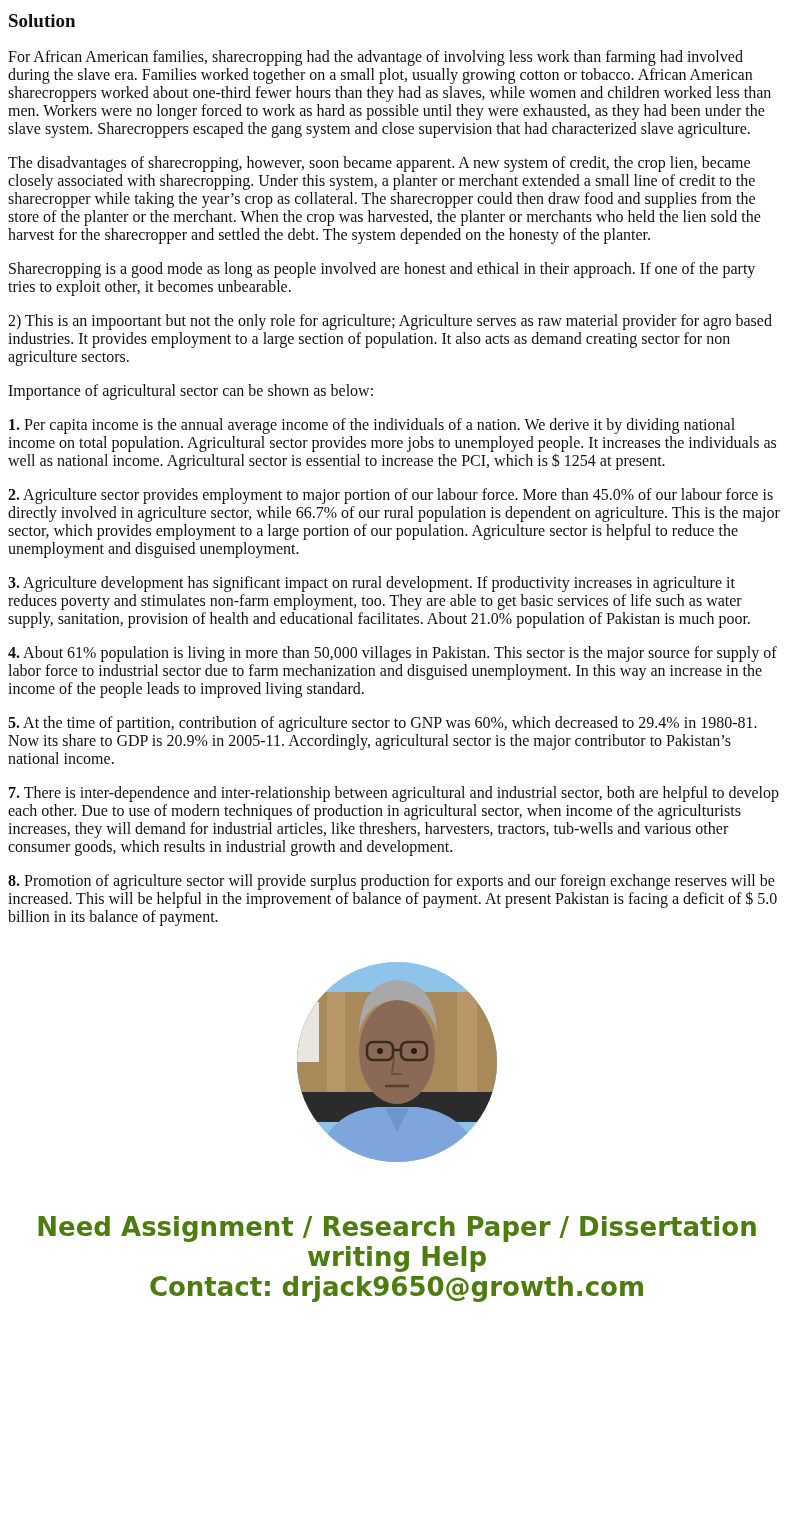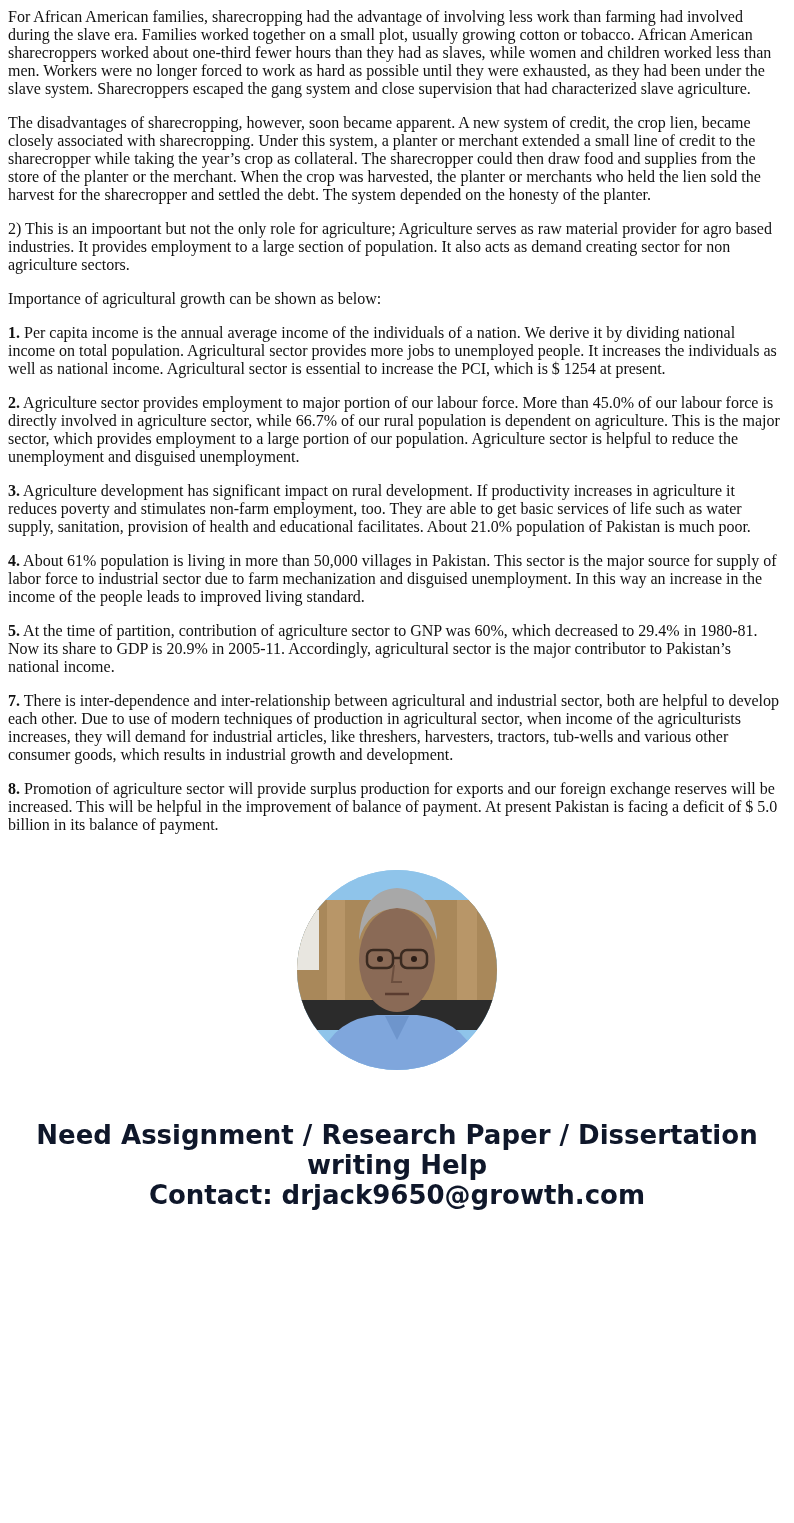--- a/index.html
+++ b/index.html
@@ -29,36 +29,38 @@
     width: 200px; height: 200px; border-radius: 50%;
     overflow: hidden; position: relative;
     background: #8fc3e8;
   }
   .cta {
     text-align: center;
     font-family: "DejaVu Sans", sans-serif;
     font-weight: bold;
     font-size: 26px;
     line-height: 30px;
-    color: #0f172a;
+    color: #4d7c0f;
     margin-top: 50px;
     padding: 0 20px;
   }
 </style>
 </head>
 <body>
 
 <div class="content">
 
+  <h3>Solution</h3>
 
   <p>For African American families, sharecropping had the advantage of involving less work than farming had involved during the slave era. Families worked together on a small plot, usually growing cotton or tobacco. African American sharecroppers worked about one-third fewer hours than they had as slaves, while women and children worked less than men. Workers were no longer forced to work as hard as possible until they were exhausted, as they had been under the slave system. Sharecroppers escaped the gang system and close supervision that had characterized slave agriculture.</p>
   <p>The disadvantages of sharecropping, however, soon became apparent. A new system of credit, the crop lien, became closely associated with sharecropping. Under this system, a planter or merchant extended a small line of credit to the sharecropper while taking the year’s crop as collateral. The sharecropper could then draw food and supplies from the store of the planter or the merchant. When the crop was harvested, the planter or merchants who held the lien sold the harvest for the sharecropper and settled the debt. The system depended on the honesty of the planter.</p>
+  <p>Sharecropping is a good mode as long as people involved are honest and ethical in their approach. If one of the party tries to exploit other, it becomes unbearable.</p>
 
   <p>2) This is an impoortant but not the only role for agriculture; Agriculture serves as raw material provider for agro based industries. It provides employment to a large section of population. It also acts as demand creating sector for non agriculture sectors.</p>
-  <p>Importance of agricultural growth can be shown as below:</p>
+  <p>Importance of agricultural sector can be shown as below:</p>
 
   <p><b class="num">1.</b><span> Per capita income is the annual average income of the individuals of a nation. We derive it by dividing national income on total population. Agricultural sector provides more jobs to unemployed people. It increases the individuals as well as national income. Agricultural sector is essential to increase the PCI, which is $ 1254 at present.</span></p>
   <p><b class="num">2.</b><span> Agriculture sector provides employment to major portion of our labour force. More than 45.0% of our labour force is directly involved in agriculture sector, while 66.7% of our rural population is dependent on agriculture. This is the major sector, which provides employment to a large portion of our population. Agriculture sector is helpful to reduce the unemployment and disguised unemployment.</span></p>
   <p><b class="num">3.</b><span> Agriculture development has significant impact on rural development. If productivity increases in agriculture it reduces poverty and stimulates non-farm employment, too. They are able to get basic services of life such as water supply, sanitation, provision of health and educational facilitates. About 21.0% population of Pakistan is much poor.</span></p>
   <p><b class="num">4.</b><span> About 61% population is living in more than 50,000 villages in Pakistan. This sector is the major source for supply of labor force to industrial sector due to farm mechanization and disguised unemployment. In this way an increase in the income of the people leads to improved living standard.</span></p>
   <p><b class="num">5.</b><span> At the time of partition, contribution of agriculture sector to GNP was 60%, which decreased to 29.4% in 1980-81. Now its share to GDP is 20.9% in 2005-11. Accordingly, agricultural sector is the major contributor to Pakistan’s national income.</span></p>
   <p><b class="num">7.</b><span> There is inter-dependence and inter-relationship between agricultural and industrial sector, both are helpful to develop each other. Due to use of modern techniques of production in agricultural sector, when income of the agriculturists increases, they will demand for industrial articles, like threshers, harvesters, tractors, tub-wells and various other consumer goods, which results in industrial growth and development.</span></p>
   <p><b class="num">8.</b><span> Promotion of agriculture sector will provide surplus production for exports and our foreign exchange reserves will be increased. This will be helpful in the improvement of balance of payment. At present Pakistan is facing a deficit of $ 5.0 billion in its balance of payment.</span></p>
 </div>
 

